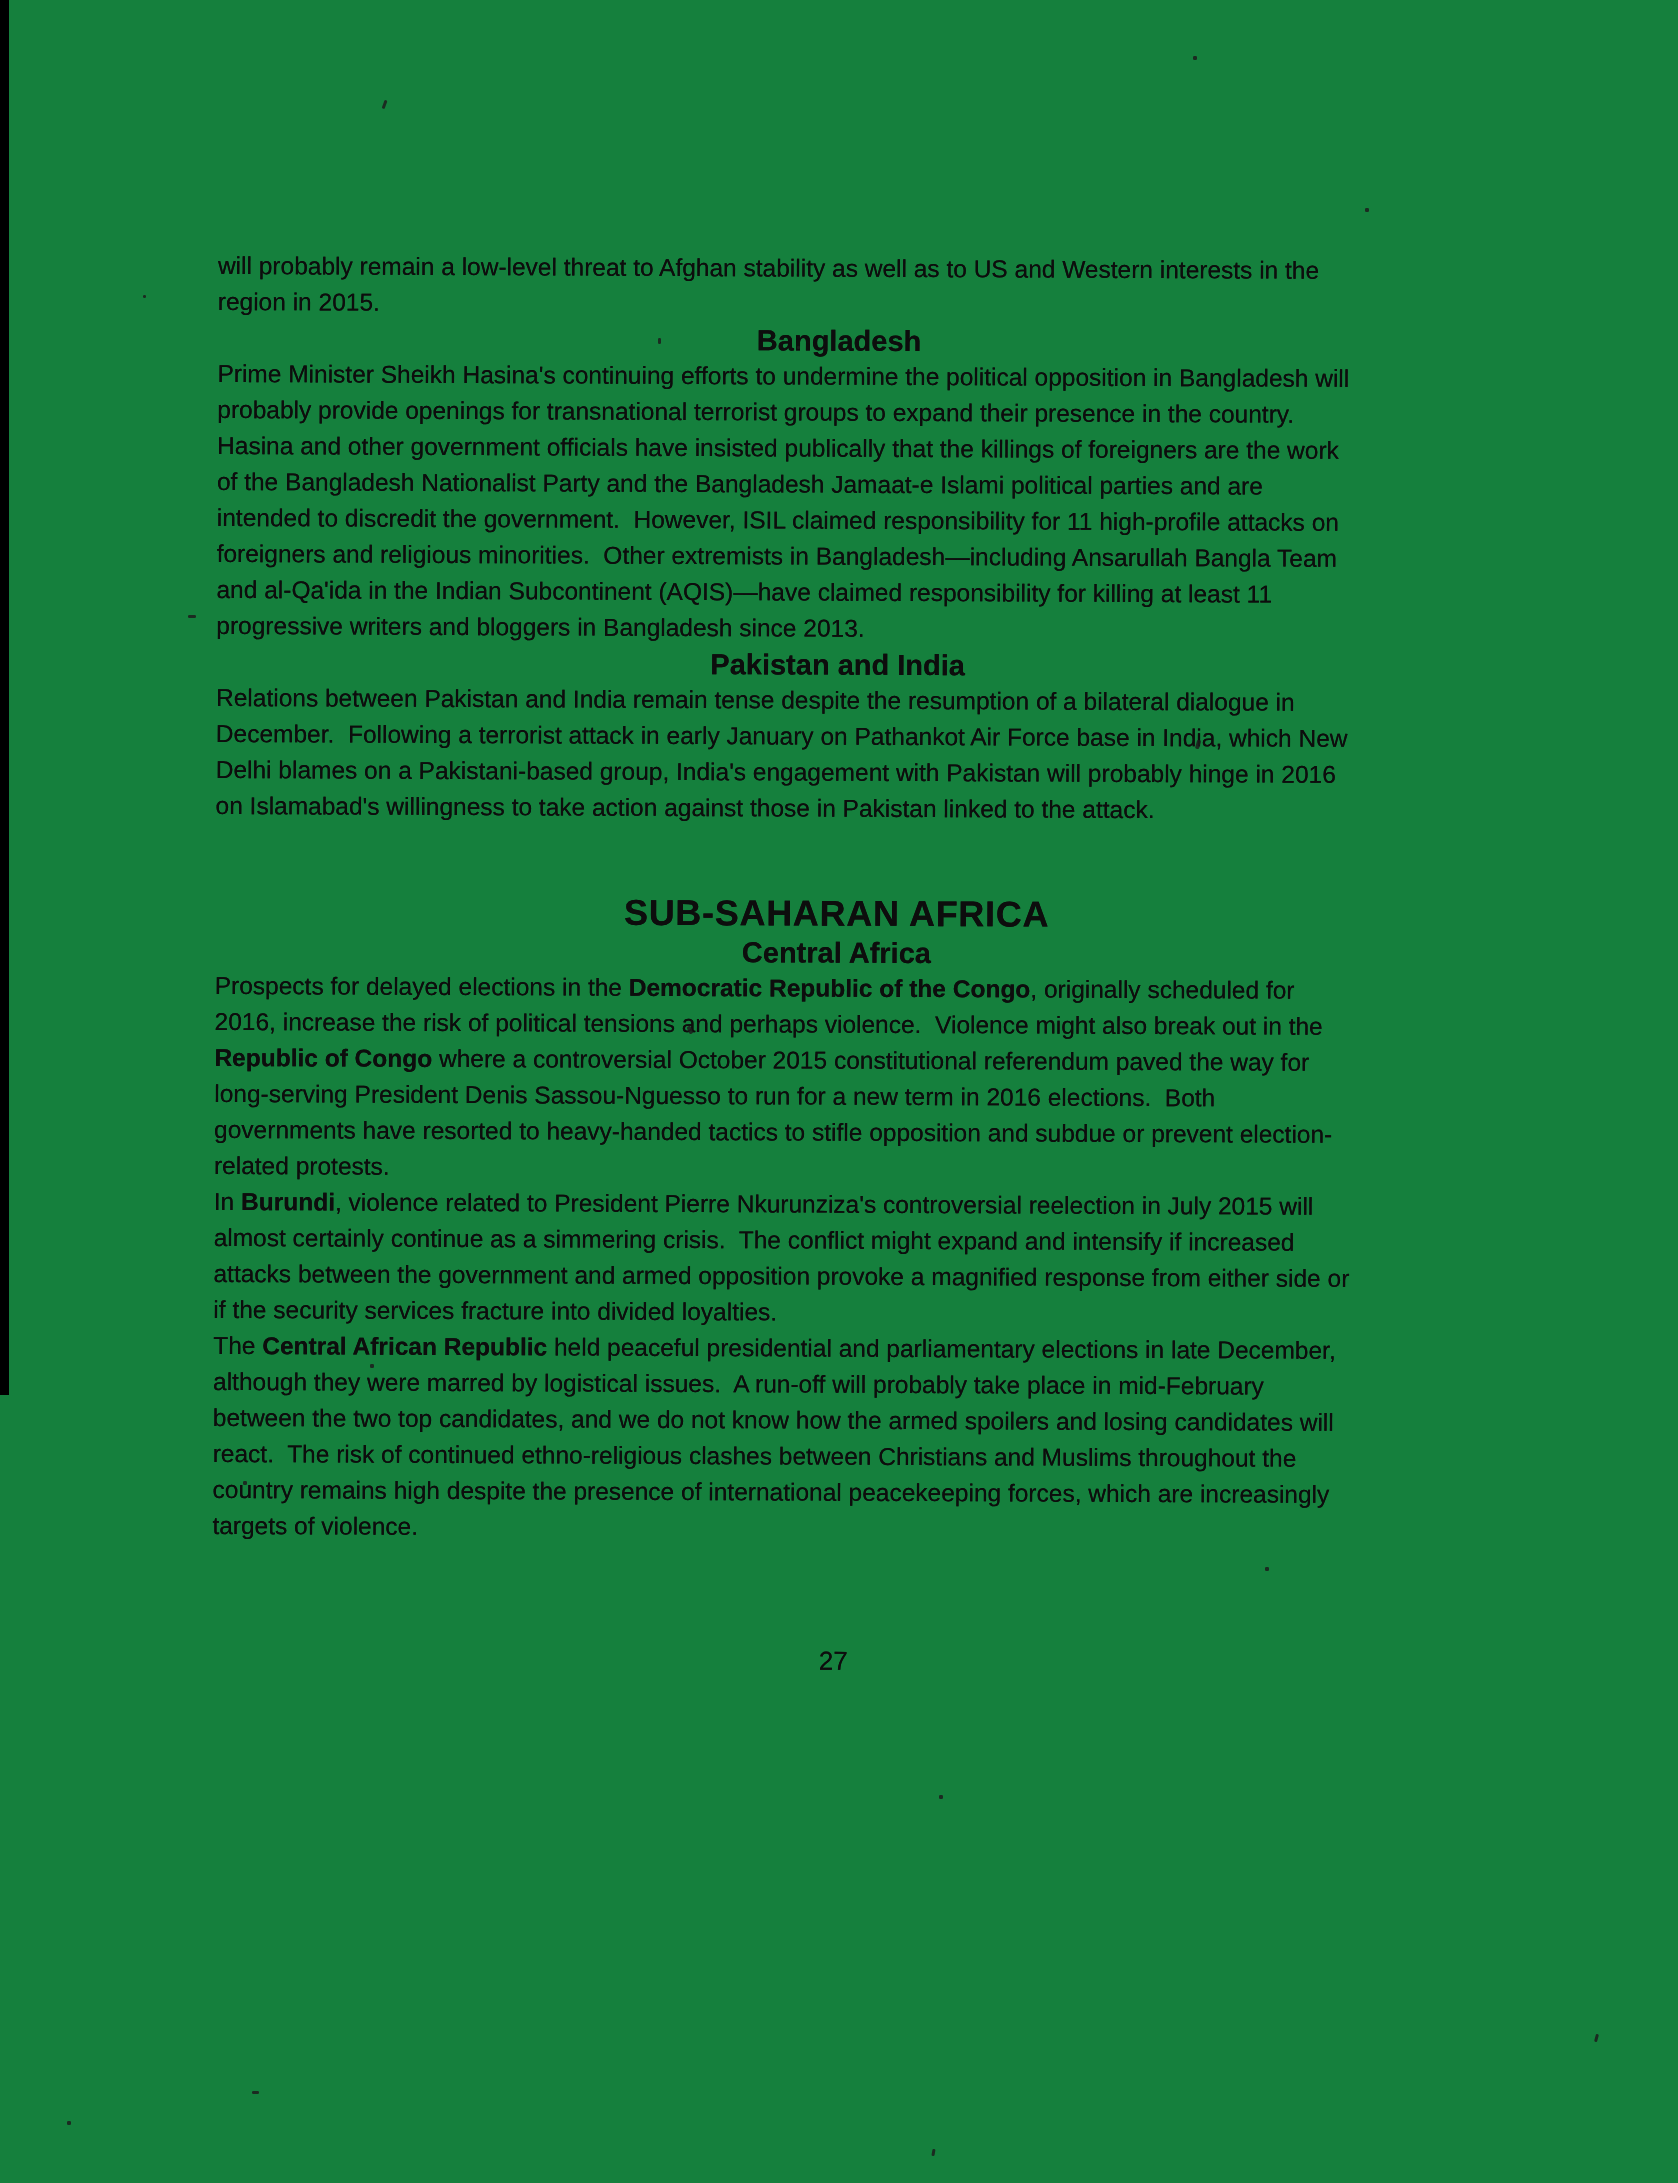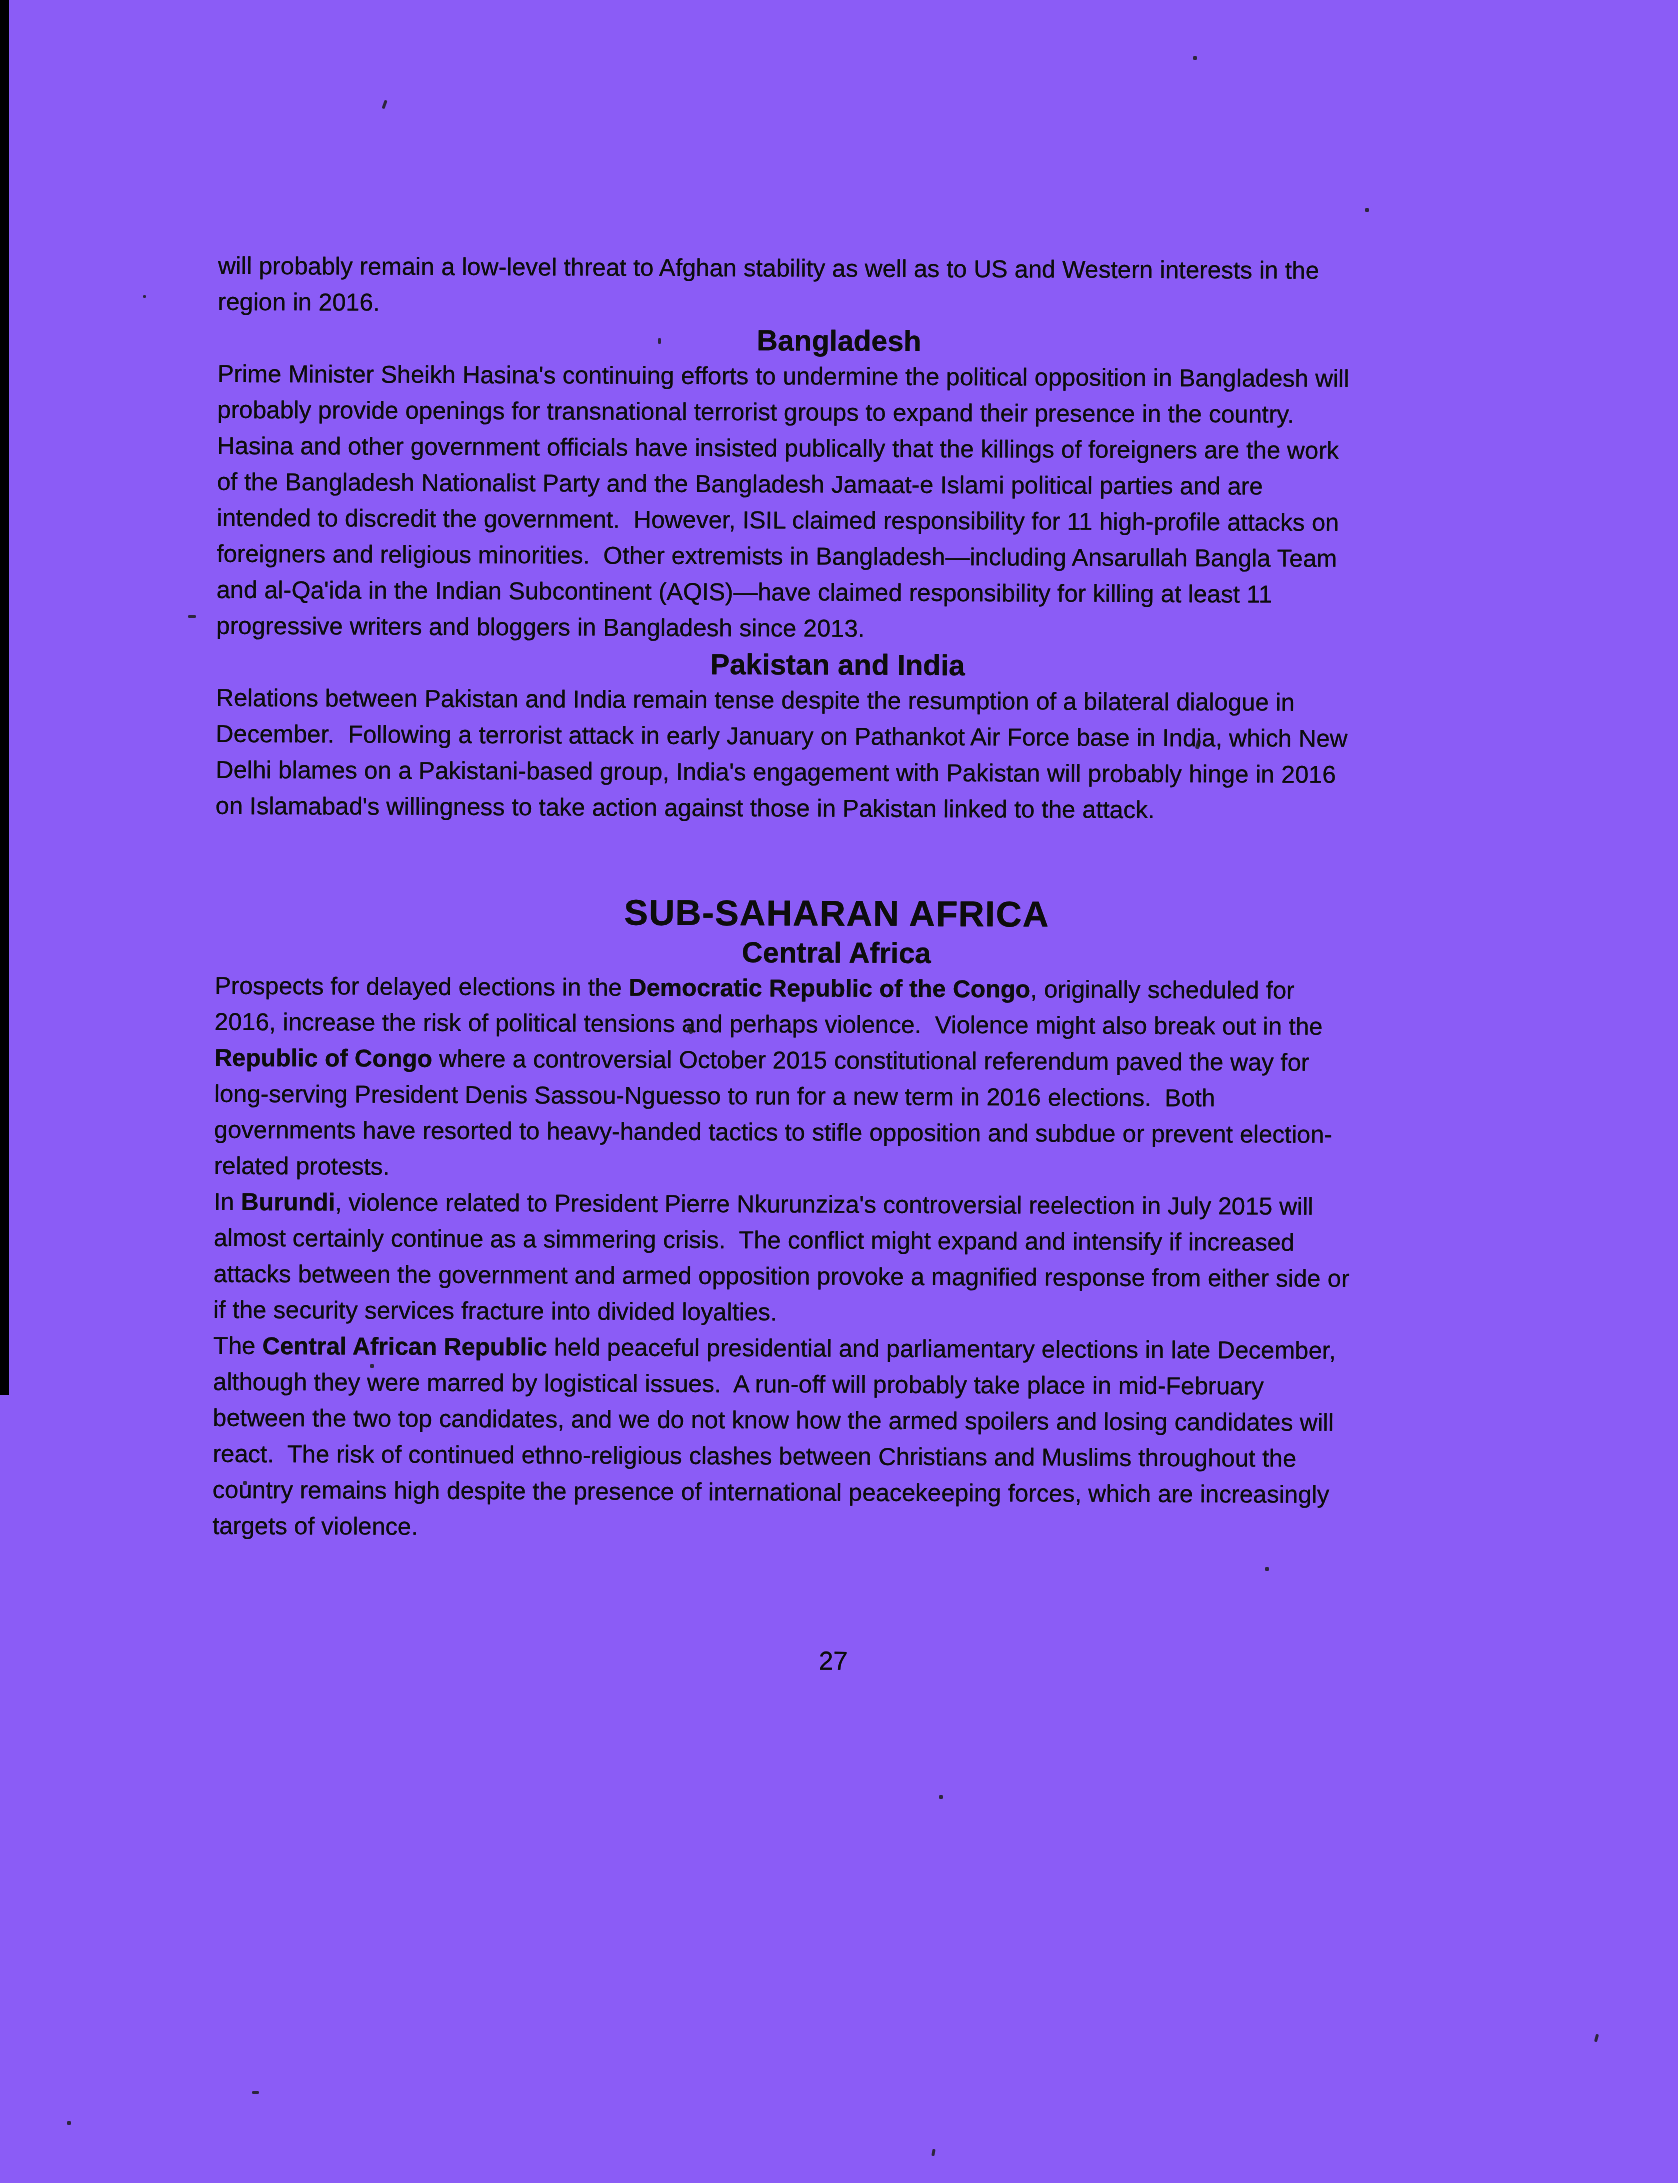--- a/index.html
+++ b/index.html
@@ -4,21 +4,21 @@
 <style>
   html, body {
     margin: 0;
     padding: 0;
     background: #ffffff;
   }
   .page {
     position: relative;
     width: 1679px;
     height: 2183px;
-    background: #8b5cf6;
+    background: #15803d;
     overflow: hidden;
     font-family: "Liberation Sans", "DejaVu Sans", sans-serif;
     color: #0d0d0d;
   }
   
   .scan-bar {
     position: absolute;
     left: 0;
     top: 0;
     width: 9.3px;
@@ -86,21 +86,21 @@
 </style>
 </head>
 <body>
 
 <div class="page">
 
   <div class="scan-bar" style="left: 0px; top: 0px; width: 9.3px; height: 1395px; background: rgb(0, 0, 0);"></div>
 
   <div class="content">
 
-    <p class="mt-p1"><span>will probably remain a low-level threat to Afghan stability as well as to US and Western interests in the</span><br><span>region in 2016.</span></p>
+    <p class="mt-p1"><span>will probably remain a low-level threat to Afghan stability as well as to US and Western interests in the</span><br><span>region in 2015.</span></p>
 
     <h2 class="section-heading mt-h-bang">Bangladesh</h2>
 
     <p class="mt-p-bang"><span>Prime Minister Sheikh Hasina's continuing efforts to undermine the political opposition in Bangladesh will</span><br><span>probably provide openings for transnational terrorist groups to expand their presence in the country.</span><br><span>Hasina and other government officials have insisted publically that the killings of foreigners are the work</span><br><span>of the Bangladesh Nationalist Party and the Bangladesh Jamaat-e Islami political parties and are</span><br><span>intended to discredit the government.  However, ISIL claimed responsibility for 11 high-profile attacks on</span><br><span>foreigners and religious minorities.  Other extremists in Bangladesh—including Ansarullah Bangla Team</span><br><span>and al-Qa'ida in the Indian Subcontinent (AQIS)—have claimed responsibility for killing at least 11</span><br><span>progressive writers and bloggers in Bangladesh since 2013.</span></p>
 
     <h2 class="section-heading mt-h-pak">Pakistan and India</h2>
 
     <p class="mt-p-pak"><span>Relations between Pakistan and India remain tense despite the resumption of a bilateral dialogue in</span><br><span>December.  Following a terrorist attack in early January on Pathankot Air Force base in India, which New</span><br><span>Delhi blames on a Pakistani-based group, India's engagement with Pakistan will probably hinge in 2016</span><br><span>on Islamabad's willingness to take action against those in Pakistan linked to the attack.</span></p>
 
     <h1 class="major-heading">SUB-SAHARAN AFRICA</h1>

